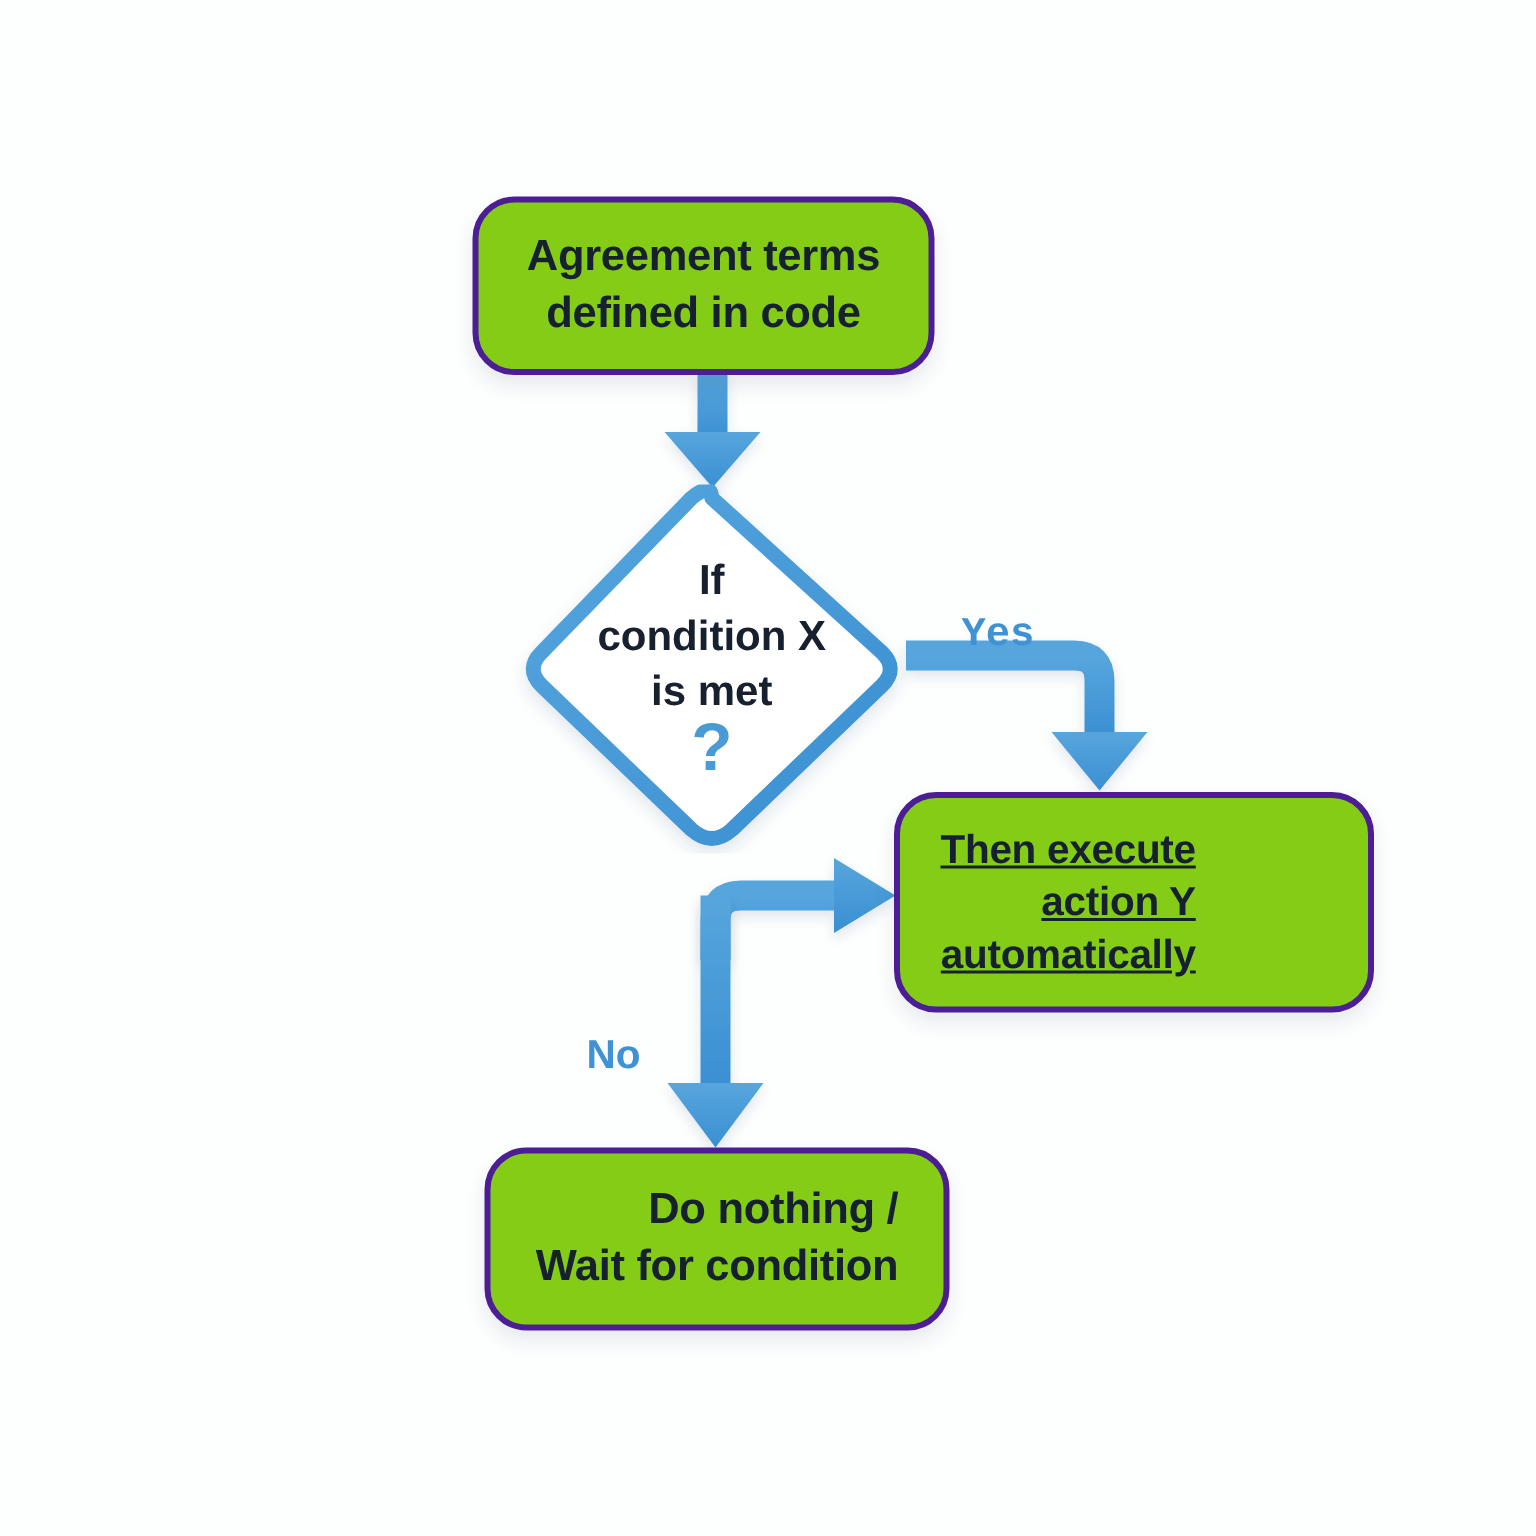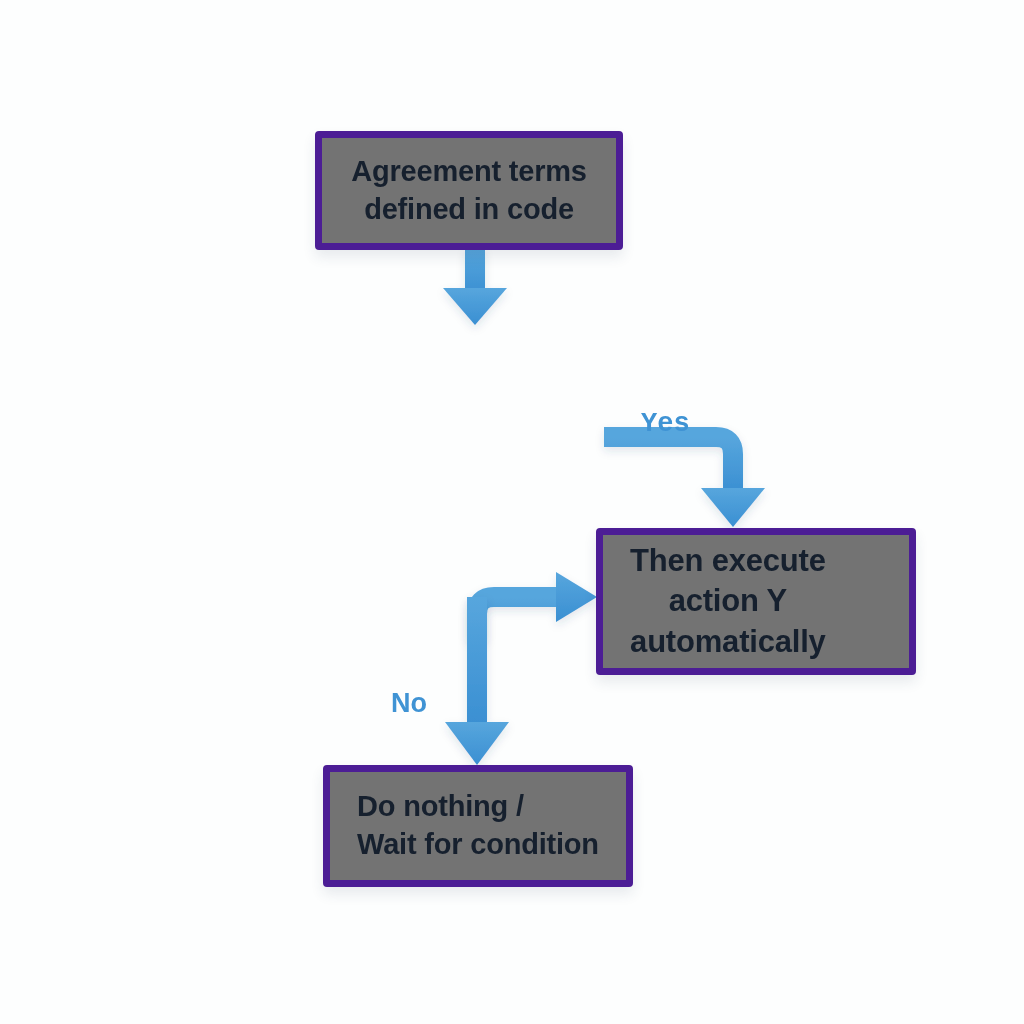--- a/index.html
+++ b/index.html
@@ -23,23 +23,23 @@
     left: 0;
     top: 0;
     width: 1024px;
     height: 1024px;
   }
 
   
   .node-box {
     position: absolute;
     box-sizing: border-box;
-    background: #737373;
-    border: 7px solid #4c1d95;
-    border-radius: 4px;
+    background: #84cc16;
+    border: 4px solid #4c1d95;
+    border-radius: 28px;
     display: flex;
     align-items: center;
     box-shadow: 0 7px 13px rgba(40, 60, 90, 0.10);
   }
   .node-box .node-text {
     color: #16202e;
     font-weight: bold;
     font-size: 29px;
     line-height: 1.30;
     letter-spacing: -0.2px;
@@ -59,31 +59,31 @@
   
   #node-action {
     left: 596px;
     top: 528px;
     width: 320px;
     height: 147px;
     justify-content: flex-start;
     padding-left: 27px;
     padding-right: 8px;
   }
-  #node-action .node-text { text-align: center; font-size: 31px; }
+  #node-action .node-text { text-align: right; font-size: 27px; text-decoration: underline; }
 
   
   #node-wait {
     left: 323px;
     top: 765px;
     width: 310px;
     height: 122px;
     justify-content: center;
   }
-  #node-wait .node-text { text-align: left; }
+  #node-wait .node-text { text-align: right; }
 
   
   #node-decision {
     position: absolute;
     left: 341px;
     top: 323px;
     width: 267px;
     height: 246px;
   }
   #node-decision .diamond-shape {
@@ -165,20 +165,42 @@
       <rect x="467" y="597" width="20" height="130" fill="url(#blueGrad)"></rect>
       <polygon points="445,722 509,722 477,765" fill="url(#blueGrad)"></polygon>
     </g>
   </svg>
 
   <div class="node-box" id="node-start">
     <div class="node-text">Agreement terms
 defined in code</div>
   </div>
 
+  <div id="node-decision">
+    <svg class="diamond-shape" viewBox="0 0 267 246">
+      <defs>
+        <linearGradient id="diaStroke" x1="0" y1="0" x2="1" y2="1">
+          <stop offset="0%" stop-color="#57a6dd"></stop>
+          <stop offset="100%" stop-color="#3a8fd2"></stop>
+        </linearGradient>
+        <filter id="diaShadow" x="-25%" y="-25%" width="150%" height="150%">
+          <feDropShadow dx="0" dy="5" stdDeviation="5" flood-color="#2b4a6a" flood-opacity="0.13"></feDropShadow>
+        </filter>
+      </defs>
+      <path d="M 133.5 9
+               L 247 112 Q 258 123 247 134
+               L 147 230 Q 133.5 242 120 230
+               L 20 134 Q 9 123 20 112
+               L 120 9 Q 133.5 -2 133.5 9 Z" fill="#ffffff" stroke="url(#diaStroke)" stroke-width="10" stroke-linejoin="round" filter="url(#diaShadow)"></path>
+    </svg>
+    <div class="diamond-label">If
+condition X
+is met</div>
+    <div class="diamond-qmark">?</div>
+  </div>
 
   <div class="edge-label" id="label-yes">Yes</div>
 
   <div class="edge-label" id="label-no">No</div>
 
   <div class="node-box" id="node-action">
     <div class="node-text">Then execute
 action Y
 automatically</div>
 

